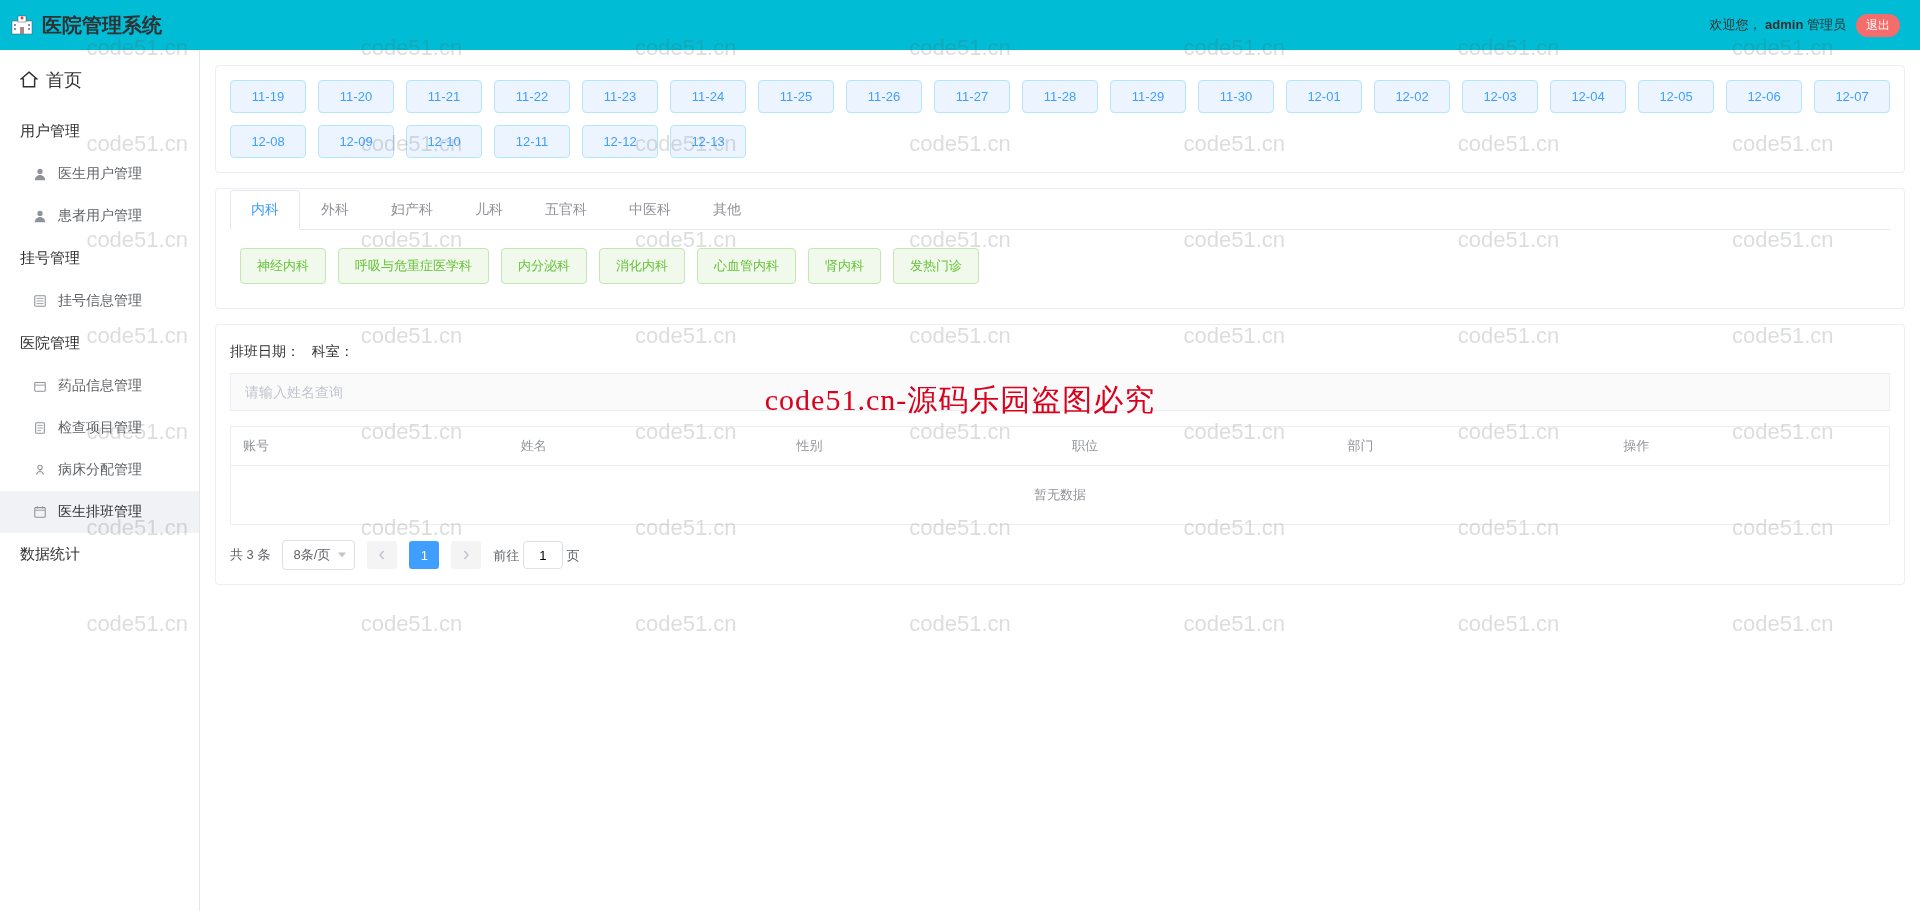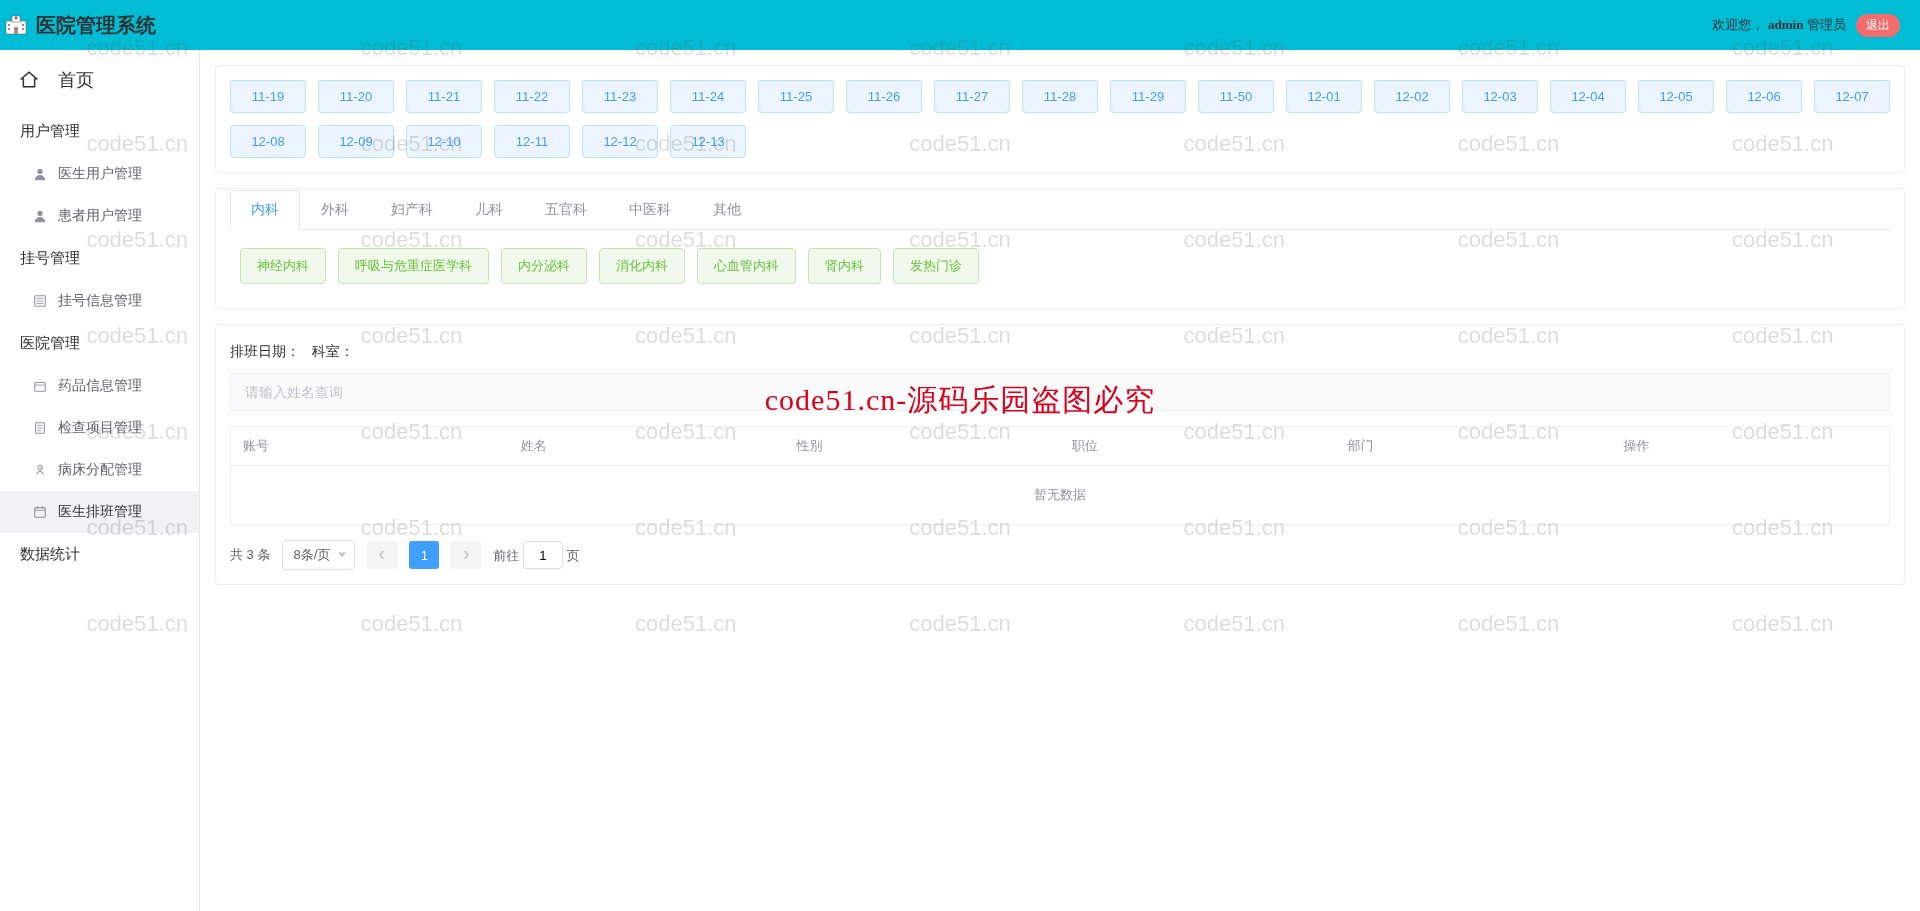--- a/index.html
+++ b/index.html
@@ -1,27 +1,27 @@
 <!DOCTYPE html>
 <html><head>
 <meta charset="utf-8">
 <style>
 * { box-sizing: border-box; margin: 0; padding: 0; }
 body { font-family: "Helvetica Neue", Helvetica, "PingFang SC", "Microsoft YaHei", Arial, sans-serif; font-size: 14px; color: #606266; background: #f5f7fa; }
-.header { height: 50px; background: #00bcd4; display: flex; align-items: center; padding: 0 20px 0 4px; justify-content: space-between; gap: 25px; }
+.header { height: 50px; background: #00bcd4; display: flex; align-items: center; padding: 0 20px 0 10px; justify-content: space-between; gap: 25px; }
 .header-left { display: flex; align-items: center; gap: 8px; }
 .logo-icon { width: 24px; height: 20px; position: relative; }
 .logo-icon svg { width: 100%; height: 100%; }
 .system-title { font-size: 20px; font-weight: 600; color: #303133; }
 .header-right { display: flex; align-items: center; gap: 10px; font-size: 13px; color: #303133; }
-.header-right b { font-weight: 700; font-family: Liberation Serif, serif; }
+.header-right b { font-weight: 700; }
 .logout-btn { background: #f56c6c; color: #fff; border: none; border-radius: 12px; padding: 3px 10px; font-size: 12px; cursor: pointer; }
 .layout { display: flex; height: calc(100vh - 50px); }
 .sidebar { width: 200px; background: #fff; border-right: 1px solid #e6e6e6; overflow-y: auto; }
-.nav-home { display: flex; align-items: center; gap: 20px; padding: 18px 20px; font-size: 18px; color: #303133; font-weight: 500; cursor: pointer; }
+.nav-home { display: flex; align-items: center; gap: 8px; padding: 18px 20px; font-size: 18px; color: #303133; font-weight: 500; cursor: pointer; }
 .nav-section { padding: 12px 20px; font-size: 15px; color: #303133; font-weight: 500; }
 .nav-item { display: flex; align-items: center; gap: 10px; padding: 12px 20px 12px 32px; font-size: 14px; color: #606266; cursor: pointer; }
 .nav-item.active { background: #f0f2f5; color: #303133; font-weight: 500; }
 .nav-item .icon, .nav-home .icon { width: 16px; height: 16px; display: inline-flex; align-items: center; justify-content: center; color: #909399; }
 .nav-home .icon { color: #303133; width:18px; height:18px; }
 .main { flex: 1; padding: 15px; overflow-y: auto; background: #fff; }
 .card { background: #fff; border: 1px solid #ebeef5; border-radius: 4px; padding: 14px; margin-bottom: 15px; }
 .date-grid { display: flex; flex-wrap: wrap; gap: 12px; }
 .date-btn { border: 1px solid #b3e5fc; background: #ecf5ff; color: #409eff; border-radius: 4px; padding: 8px 0; width: 76px; text-align: center; font-size: 13px; cursor: pointer; }
 .tabs { display: flex; border-bottom: 1px solid #e4e7ed; }
@@ -170,21 +170,21 @@
           <div class="date-btn">11-20</div>
           <div class="date-btn">11-21</div>
           <div class="date-btn">11-22</div>
           <div class="date-btn">11-23</div>
           <div class="date-btn">11-24</div>
           <div class="date-btn">11-25</div>
           <div class="date-btn">11-26</div>
           <div class="date-btn">11-27</div>
           <div class="date-btn">11-28</div>
           <div class="date-btn">11-29</div>
-          <div class="date-btn">11-50</div>
+          <div class="date-btn">11-30</div>
           <div class="date-btn">12-01</div>
           <div class="date-btn">12-02</div>
           <div class="date-btn">12-03</div>
           <div class="date-btn">12-04</div>
           <div class="date-btn">12-05</div>
           <div class="date-btn">12-06</div>
           <div class="date-btn">12-07</div>
           <div class="date-btn">12-08</div>
           <div class="date-btn">12-09</div>
           <div class="date-btn">12-10</div>

